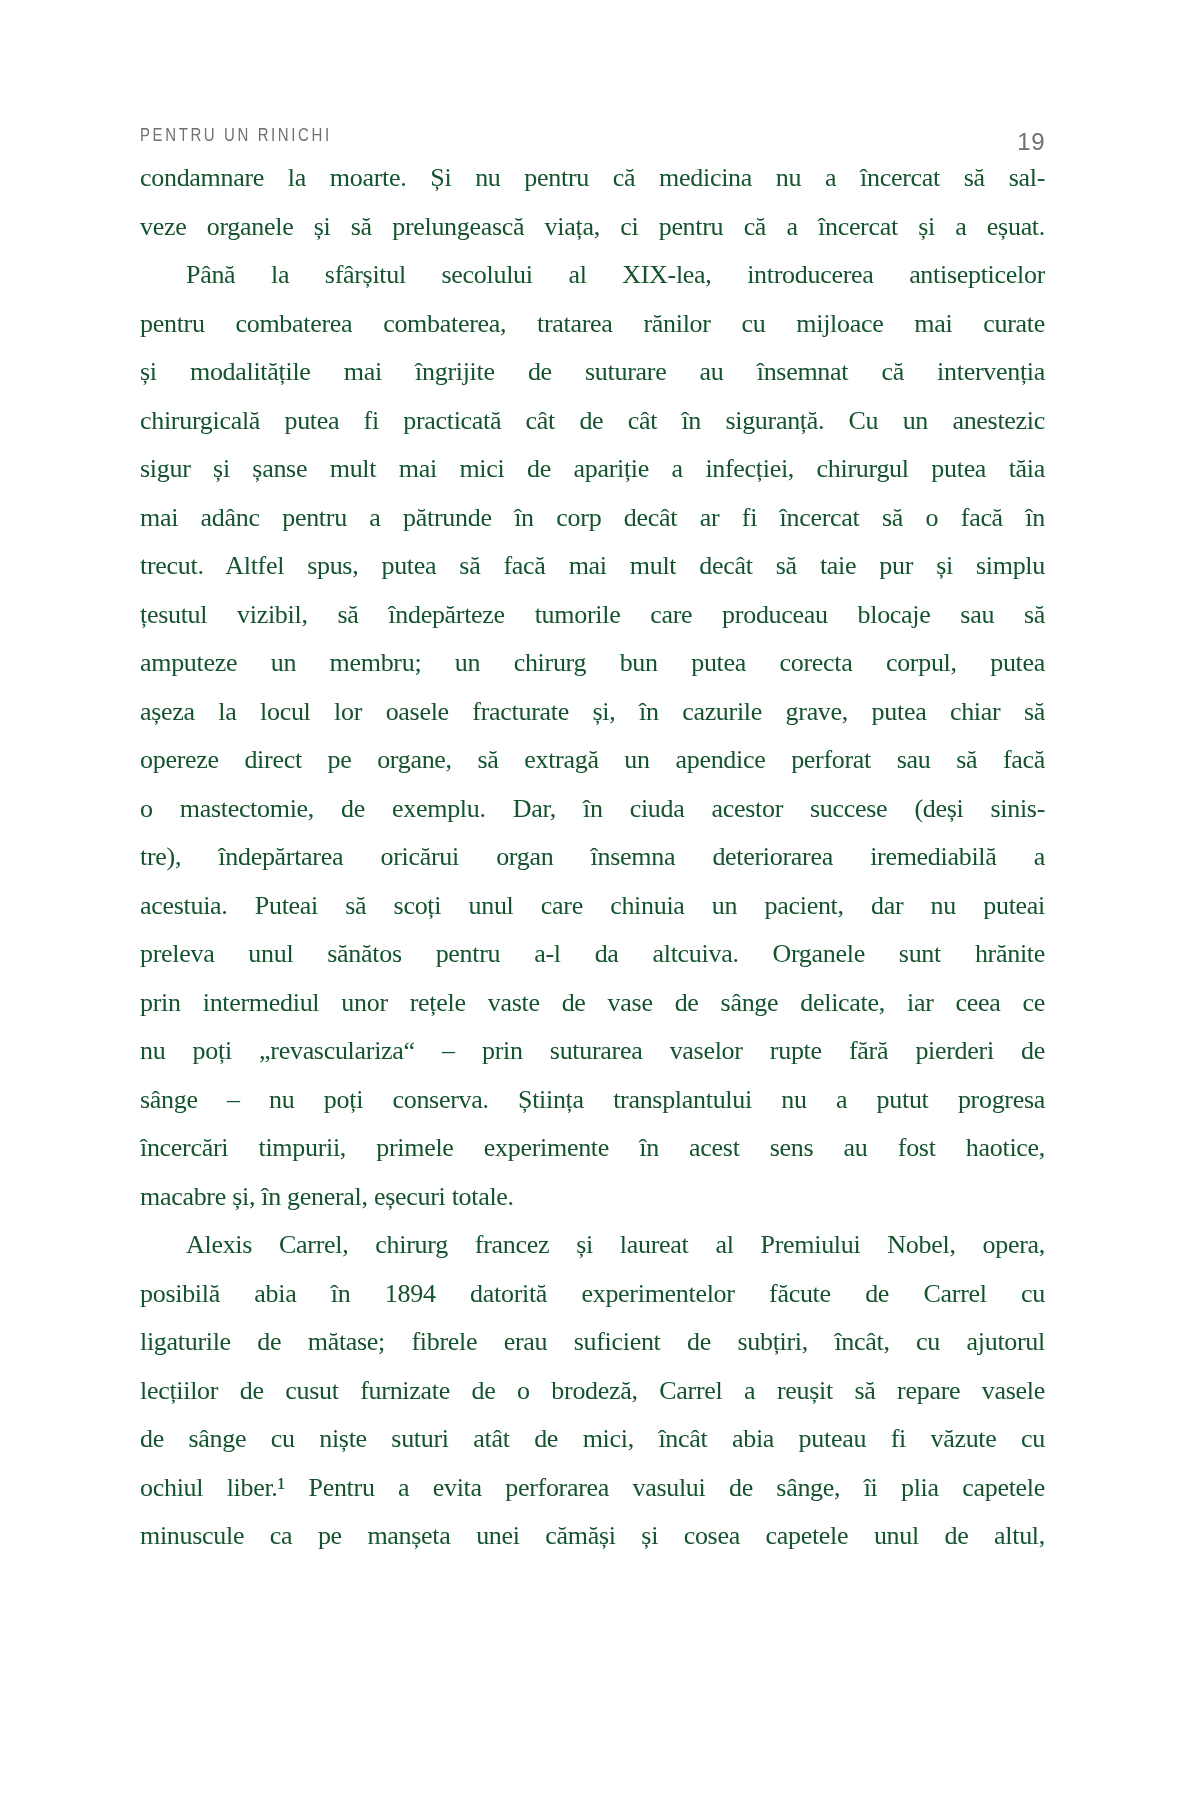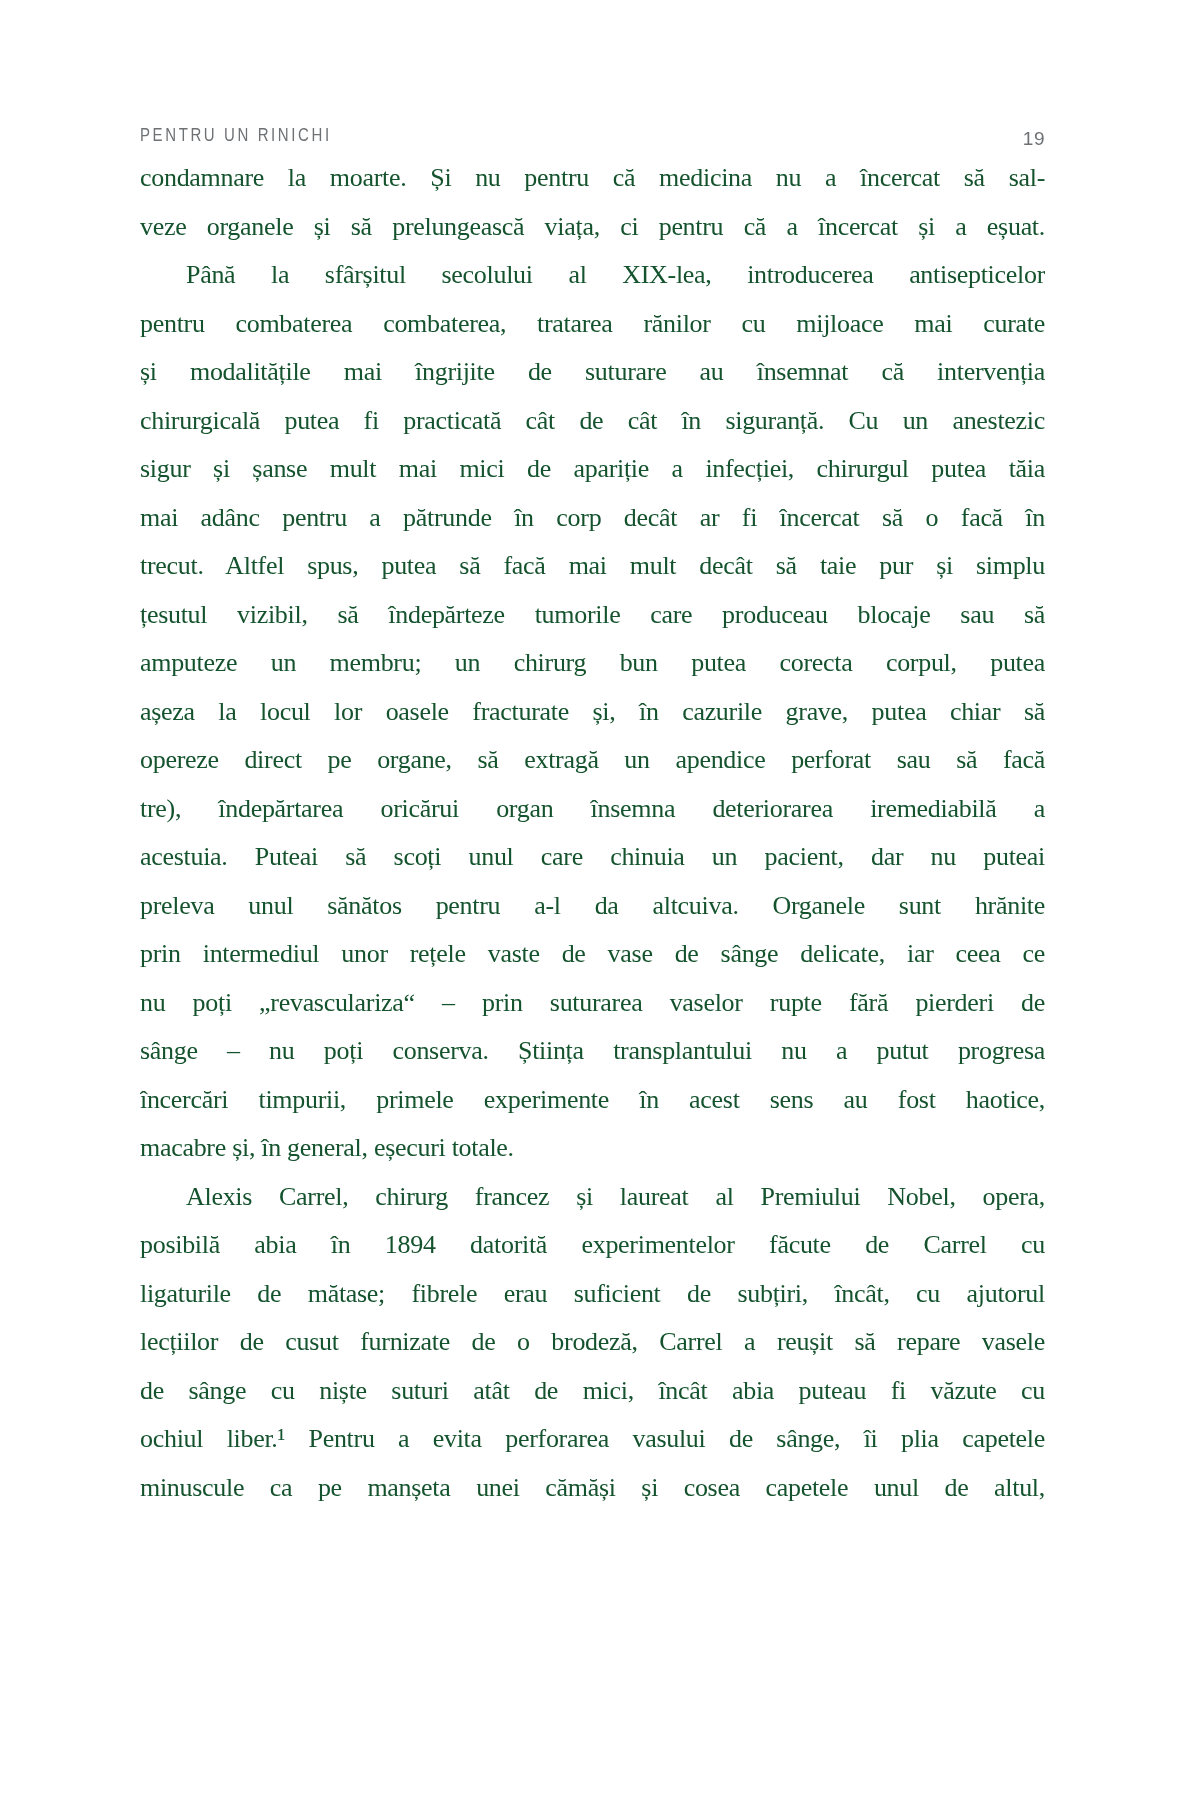--- a/index.html
+++ b/index.html
@@ -27,21 +27,21 @@
     font-size: 15px;
     font-weight: 400;
     letter-spacing: 2.6px;
     color: #6e7174;
     text-transform: uppercase;
     transform: scaleY(1.25);
     transform-origin: left bottom;
   }
   .page-number {
     font-family: "Liberation Sans", sans-serif;
-    font-size: 19px;
+    font-size: 24px;
     font-weight: 400;
     color: #6e7174;
     letter-spacing: 0.5px;
   }
   .text-block {
     position: absolute;
     left: 140px; top: 154px;
     width: 905px;
     color: #14532d;
     font-size: 26px;
@@ -79,20 +79,21 @@
       <div class="line j">pentru combaterea combaterea, tratarea rănilor cu mijloace mai curate</div>
       <div class="line j">și modalitățile mai îngrijite de suturare au însemnat că intervenția</div>
       <div class="line j">chirurgicală putea fi practicată cât de cât în siguranță. Cu un anestezic</div>
       <div class="line j">sigur și șanse mult mai mici de apariție a infecției, chirurgul putea tăia</div>
       <div class="line j">mai adânc pentru a pătrunde în corp decât ar fi încercat să o facă în</div>
       <div class="line j">trecut. Altfel spus, putea să facă mai mult decât să taie pur și simplu</div>
       <div class="line j">țesutul vizibil, să îndepărteze tumorile care produceau blocaje sau să</div>
       <div class="line j">amputeze un membru; un chirurg bun putea corecta corpul, putea</div>
       <div class="line j">așeza la locul lor oasele fracturate și, în cazurile grave, putea chiar să</div>
       <div class="line j">opereze direct pe organe, să extragă un apendice perforat sau să facă</div>
+      <div class="line j">o mastectomie, de exemplu. Dar, în ciuda acestor succese (deși sinis-</div>
       <div class="line j">tre), îndepărtarea oricărui organ însemna deteriorarea iremediabilă a</div>
       <div class="line j">acestuia. Puteai să scoți unul care chinuia un pacient, dar nu puteai</div>
       <div class="line j">preleva unul sănătos pentru a-l da altcuiva. Organele sunt hrănite</div>
       <div class="line j">prin intermediul unor rețele vaste de vase de sânge delicate, iar ceea ce</div>
       <div class="line j">nu poți „revasculariza“ – prin suturarea vaselor rupte fără pierderi de</div>
       <div class="line j">sânge – nu poți conserva. Știința transplantului nu a putut progresa</div>
       <div class="line j">încercări timpurii, primele experimente în acest sens au fost haotice,</div>
       <div class="line">macabre și, în general, eșecuri totale.</div>
       <div class="line j indent">Alexis Carrel, chirurg francez și laureat al Premiului Nobel, opera,</div>
       <div class="line j">posibilă abia în 1894 datorită experimentelor făcute de Carrel cu</div>

